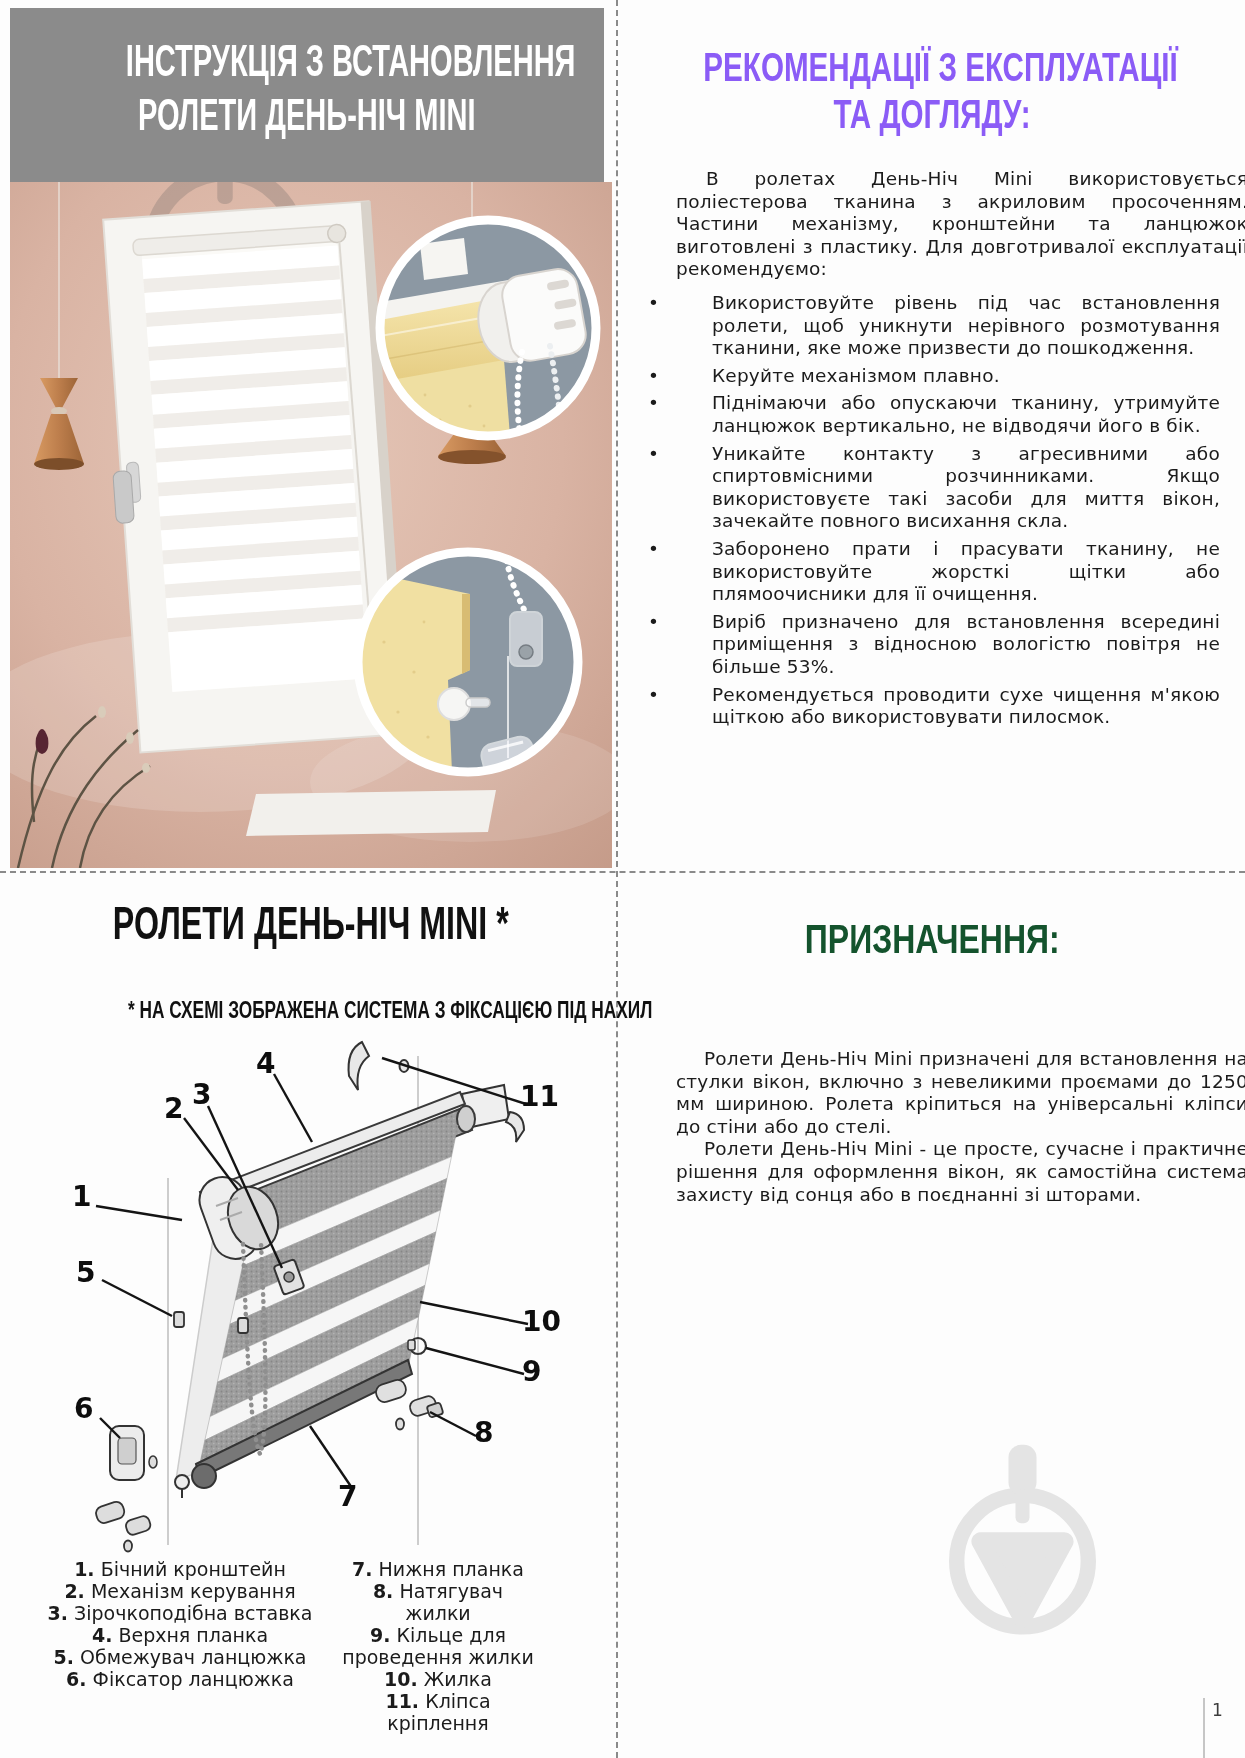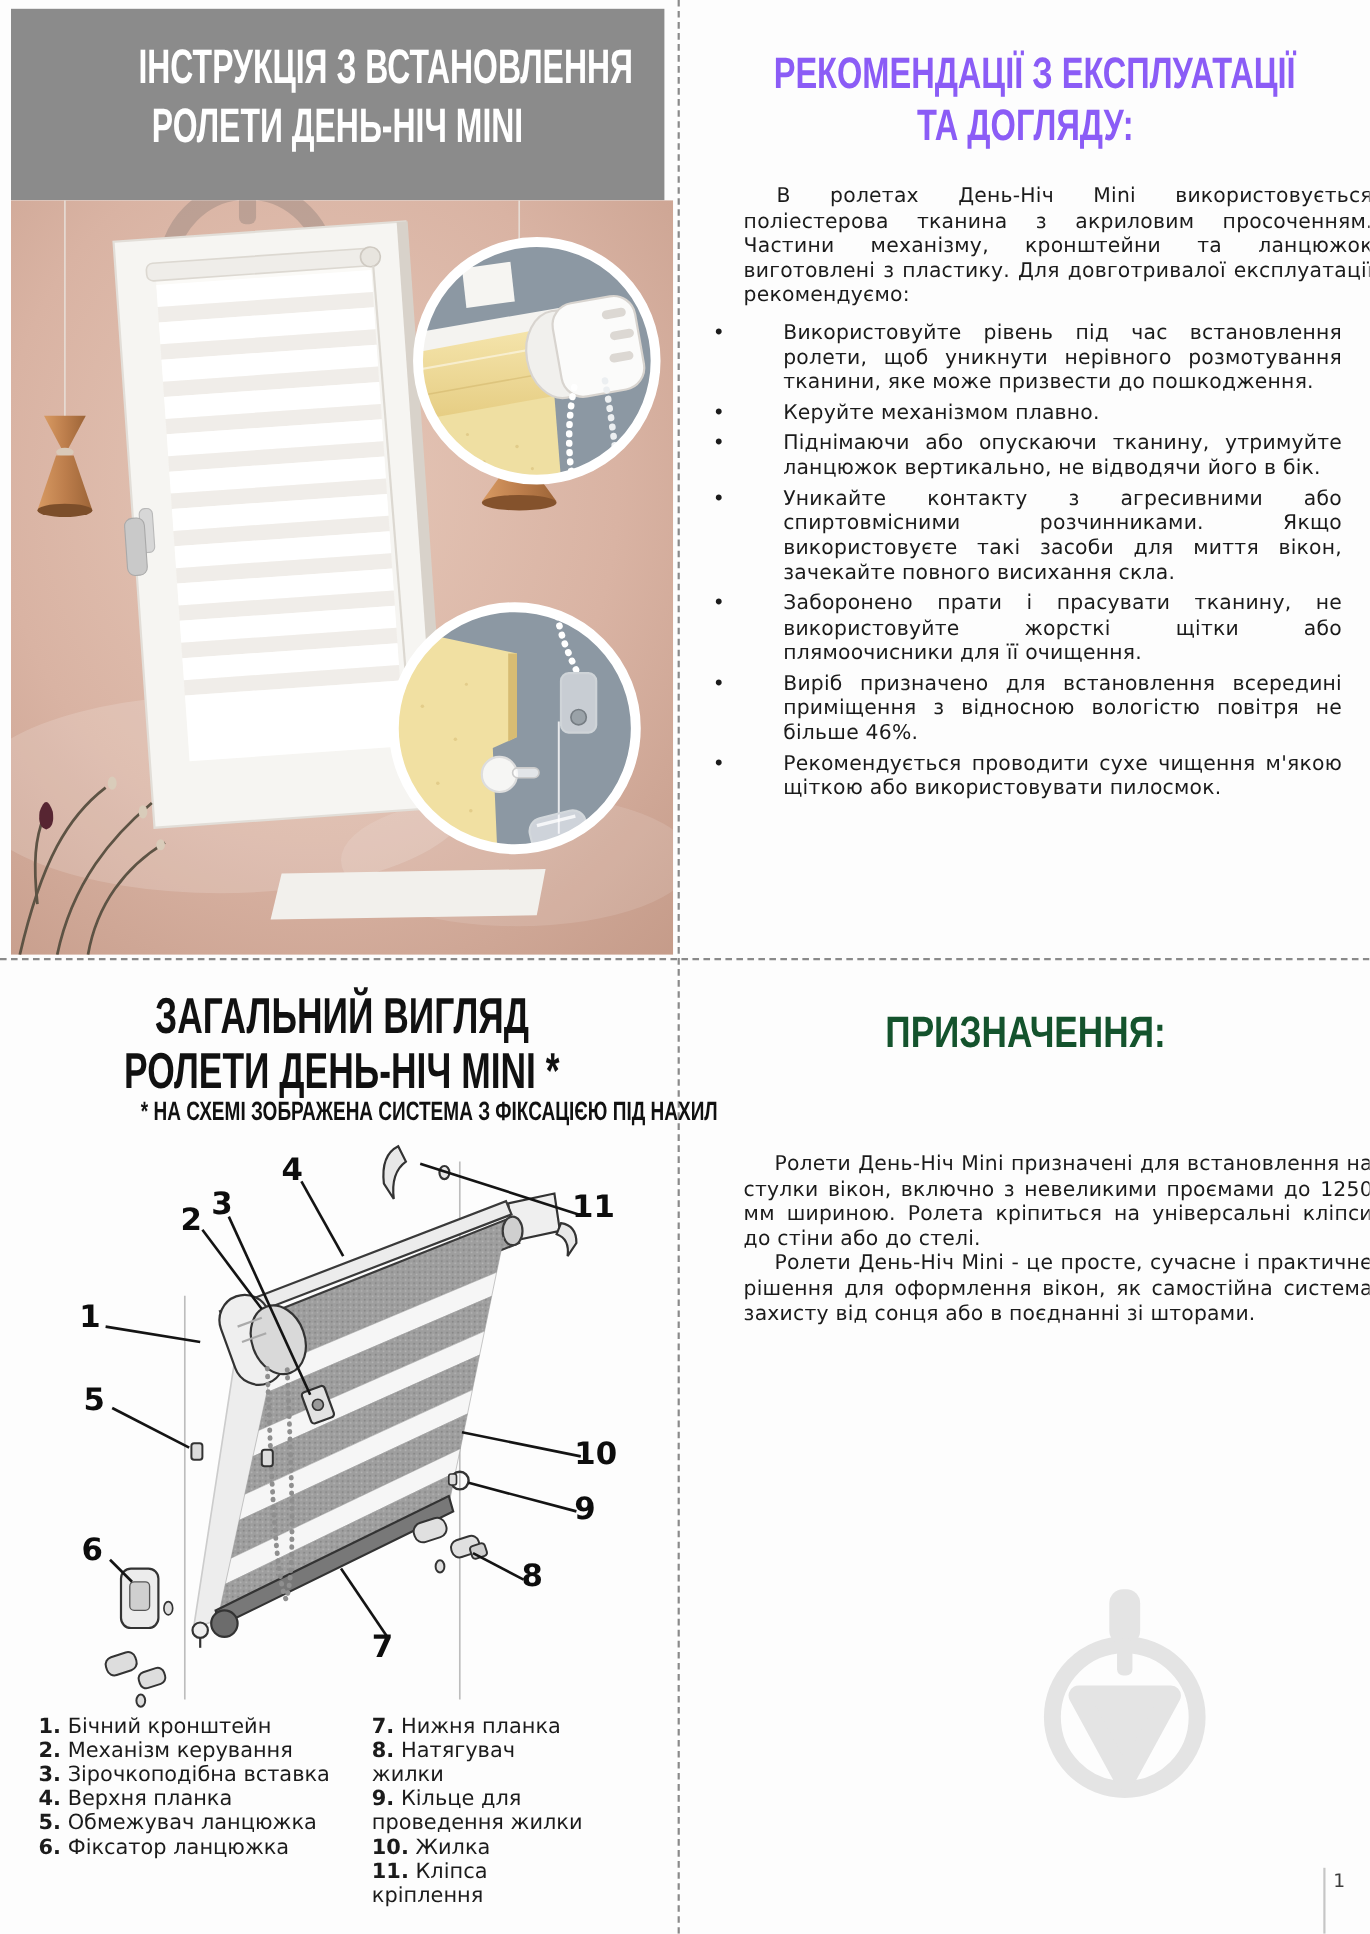--- a/index.html
+++ b/index.html
@@ -35,21 +35,21 @@
   .bl-title .sx{transform:scaleX(.70);}
   .bl-sub{left:26px;top:996px;width:602px;}
   .bl-sub .line{font-size:24px;line-height:28px;color:#111;}
   .bl-sub .sx{transform:scaleX(.72);}
   .diagram{left:10px;top:1030px;width:602px;height:540px;}
   .callout{position:absolute;font-family:"DejaVu Sans",sans-serif;font-weight:700;font-size:28px;color:#0d0d0d;}
   .n1{left:72px;top:1180px;} .n2{left:164px;top:1092px;} .n3{left:192px;top:1078px;}
   .n4{left:256px;top:1047px;} .n5{left:76px;top:1256px;} .n6{left:74px;top:1392px;}
   .n7{left:338px;top:1480px;} .n8{left:474px;top:1416px;} .n9{left:522px;top:1355px;}
   .n10{left:522px;top:1305px;} .n11{left:520px;top:1080px;}
-  .legend{font-size:19px;line-height:22px;color:#1b1b1b;}
+  .legend{font-size:19px;line-height:22px;color:#1b1b1b;text-align:center;}
   .legend b{font-weight:700;}
   .leg1{left:35px;top:1558px;width:290px;}
   .leg2{left:338px;top:1558px;width:200px;}
   .leg-row{margin:0 0 0 0;}
   
   .br-title{left:620px;top:916px;width:625px;}
   .br-title .line{font-size:40px;line-height:47px;color:#14532d;}
   .br-title .sx{transform:scaleX(.80);}
   .br-paras{left:648px;top:1048px;width:572px;}
   .br-paras p{margin:0;text-indent:28px;}
@@ -262,30 +262,29 @@
     <div class="bullet-row">
     <span class="b-dot">•</span>
     <span class="b-text body-text">Уникайте контакту з агресивними або спиртовмісними розчинниками. Якщо використовуєте такі засоби для миття вікон, зачекайте повного висихання скла.</span>
   </div>
     <div class="bullet-row">
     <span class="b-dot">•</span>
     <span class="b-text body-text">Заборонено прати і прасувати тканину, не використовуйте жорсткі щітки або плямоочисники для її очищення.</span>
   </div>
     <div class="bullet-row">
     <span class="b-dot">•</span>
-    <span class="b-text body-text">Виріб призначено для встановлення всередині приміщення з відносною вологістю повітря не більше 46%.</span>
+    <span class="b-text body-text">Виріб призначено для встановлення всередині приміщення з відносною вологістю повітря не більше 53%.</span>
   </div>
     <div class="bullet-row">
     <span class="b-dot">•</span>
     <span class="b-text body-text">Рекомендується проводити сухе чищення м'якою щіткою або використовувати пилосмок.</span>
   </div>
   </div>
 
 <div class="abs bl-title center">
-  <div class="line"><span class="cond sx">ЗАГАЛЬНИЙ ВИГЛЯД</span></div>
   <div class="line"><span class="cond sx">РОЛЕТИ ДЕНЬ-НІЧ MINI *</span></div>
 </div>
 <div class="abs bl-sub center">
   <div class="line"><span class="cond sx">* НА СХЕМІ ЗОБРАЖЕНА СИСТЕМА З ФІКСАЦІЄЮ ПІД НАХИЛ</span></div>
 </div>
 
 <svg class="abs diagram" viewBox="0 0 602 540">
   <defs>
     <pattern id="tex" width="5" height="5" patternUnits="userSpaceOnUse">
       <rect width="5" height="5" fill="#9e9e9e"></rect>

